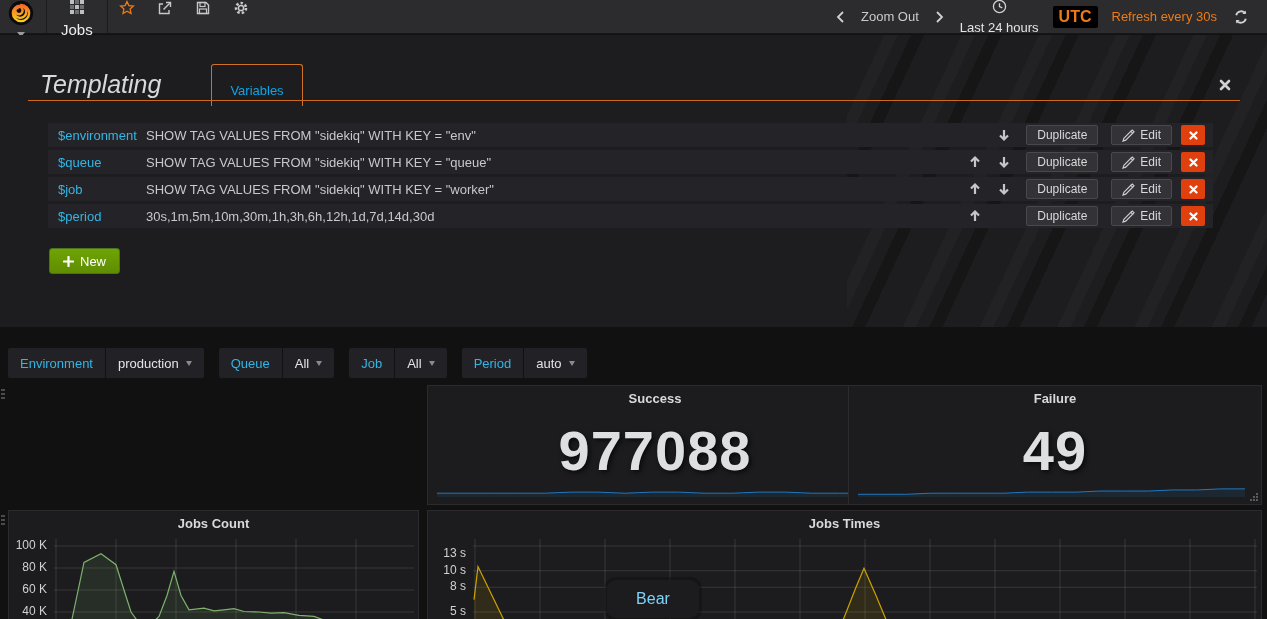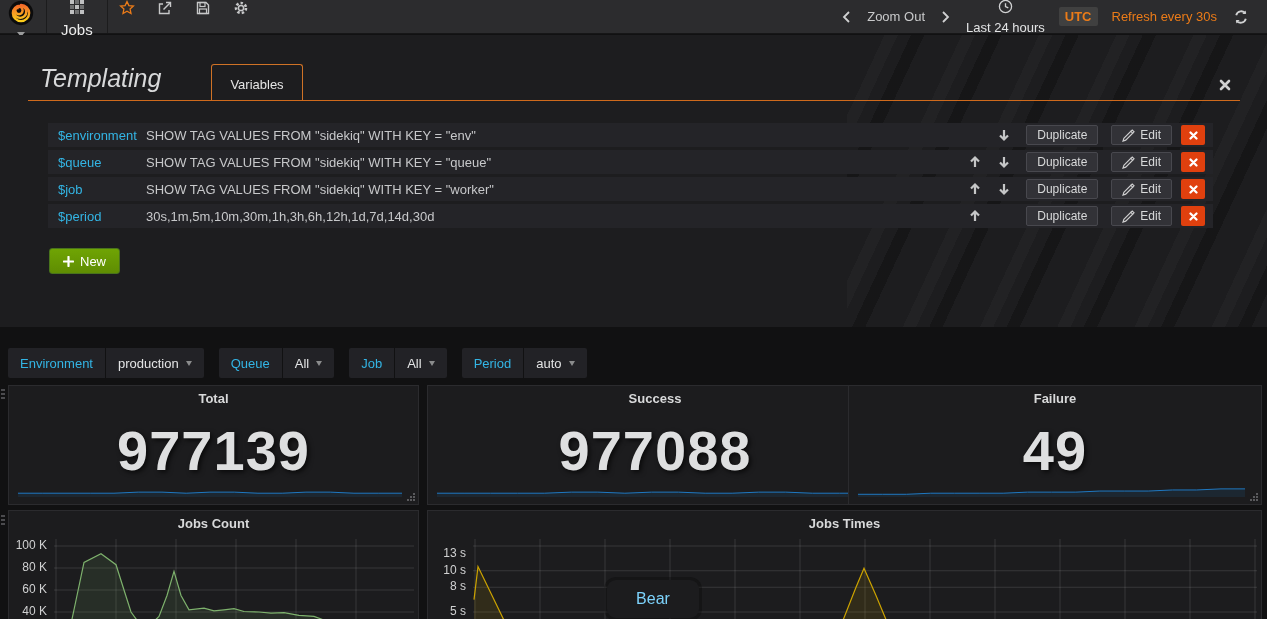--- a/index.html
+++ b/index.html
@@ -22,36 +22,36 @@
   .nav-item { display:flex; align-items:center; padding:0 10px; cursor:pointer; color:#c9cacb;flex-direction:column; }
   .nav-sep { width:1px; background:#1c1c1d; }
   .logo-block { padding:0 12px 0 8px; display:flex; align-items:center; gap:6px; }
   .caret { width:0; height:0; border-left:4px solid transparent; border-right:4px solid transparent; border-top:5px solid #9a9b9c; display:inline-block; }
   .dash-picker { display:flex; align-items:center; gap:7px; padding:0 14px; }
   .dash-title { font-size:15px; color:#ececec; }
   .nav-icon-btn { padding:0 11px; }
   .nav-right { margin-left:auto; display:flex; align-items:center; padding-right:10px; }
   .nav-right .nav-item { padding:0 8px; font-size:13px; }
   .time-label { font-size:14px; color:#e3e4e5; display:flex; align-items:center; gap:6px; }
-  .utc-badge { background:#404040; border-radius:2px; padding:2px 6px; font-size:13px; font-weight:bold; color:#eb7b18; margin:0 6px; }
+  .utc-badge { background:#000000; border-radius:2px; padding:2px 6px; font-size:16px; font-weight:bold; color:#eb7b18; margin:0 6px; }
   .refresh-label { color:#eb7b18; font-size:14px; padding:0 8px; }
 
   
   .settings {
     position:absolute; top:35px; left:0; right:0; height:292px;
     background:#1d1d1f; overflow:hidden;
   }
   .stripes { position:absolute; top:0; right:0; width:420px; height:100%;
     background:repeating-linear-gradient(115deg, transparent 0 34px, rgba(255,255,255,0.025) 34px 46px, transparent 46px 58px, rgba(0,0,0,0.25) 58px 70px);
     pointer-events:none; }
   .settings-head { position:absolute; left:40px; top:28px; display:flex; align-items:flex-end; gap:50px; }
   .settings-title { font-size:25px; font-style:italic; color:#d8d9da; padding-bottom:6px; }
   .tab {
     border:1px solid #cf7226; border-bottom:none; border-radius:3px 3px 0 0;
-    padding:12px 18px 8px; font-size:13px; color:#e5e5e5; background:#1d1d1f;
+    padding:18px 18px 8px; font-size:13px; color:#0ea5e9; background:#1d1d1f;
     position:relative; top:1px; cursor:pointer;
   }
   .settings-hr { position:absolute; top:65px; left:28px; right:27px; height:0; border-top:1px solid #cf6a1c; }
   .close-btn { position:absolute; top:44px; right:36px; color:#d0d0d0; cursor:pointer; }
 
   .var-rows { position:absolute; left:48px; top:88px; width:1165px; }
   .var-row {
     background:#242428; height:24px; margin-bottom:3px;
     display:flex; align-items:center; padding:0 8px 0 10px;
   }
@@ -403,42 +403,20 @@
       <i></i>
       <i></i>
       <i></i>
     </div>
   <div class="row-grip" style="top:188px;">
       <i></i>
       <i></i>
       <i></i>
     </div>
 
-  <div class="panel" style="left:8px; top:58px; width:411px; height:120px;">
-    <div class="panel-title-bar">
-        <span class="panel-title">Total</span>
-      </div>
-    <div class="stat-value">977139</div>
-    <div class="sparkline">
-        <svg viewBox="0 0 100 12" preserveAspectRatio="none" width="100%" height="100%">
-          <path d="M0.0 8.5 L6.3 8.5 L12.5 8.5 L18.8 8.5 L25.0 8.5 L31.3 7.5 L37.5 7.5 L43.8 8.5 L50.0 7.5 L56.3 7.5 L62.5 8.5 L68.8 8.5 L75.0 7.5 L81.3 7.5 L87.5 8.5 L93.8 8.5 L100.0 8.5 L100 12 L0 12 Z" fill="#1f78c1" fill-opacity="0.12"></path>
-          <path d="M0.0 8.5 L6.3 8.5 L12.5 8.5 L18.8 8.5 L25.0 8.5 L31.3 7.5 L37.5 7.5 L43.8 8.5 L50.0 7.5 L56.3 7.5 L62.5 8.5 L68.8 8.5 L75.0 7.5 L81.3 7.5 L87.5 8.5 L93.8 8.5 L100.0 8.5" fill="none" stroke="#1f78c1" stroke-width="1" vector-effect="non-scaling-stroke"></path>
-        </svg>
-      </div>
-    <svg class="resize-corner" width="10" height="10" viewBox="0 0 10 10">
-        <g fill="#5a5a5d">
-          <rect x="7" y="1" width="2" height="2"></rect>
-          <rect x="4" y="4" width="2" height="2"></rect>
-          <rect x="7" y="4" width="2" height="2"></rect>
-          <rect x="1" y="7" width="2" height="2"></rect>
-          <rect x="4" y="7" width="2" height="2"></rect>
-          <rect x="7" y="7" width="2" height="2"></rect>
-        </g>
-      </svg>
-  </div>
   <div class="panel" style="left:427px; top:58px; width:456px; height:120px;">
     <div class="panel-title-bar">
         <span class="panel-title">Success</span>
       </div>
     <div class="stat-value">977088</div>
     <div class="sparkline">
         <svg viewBox="0 0 100 12" preserveAspectRatio="none" width="100%" height="100%">
           <path d="M0.0 8.5 L6.3 8.5 L12.5 8.5 L18.8 8.5 L25.0 8.5 L31.3 7.5 L37.5 7.5 L43.8 8.5 L50.0 7.5 L56.3 7.5 L62.5 8.5 L68.8 8.5 L75.0 7.5 L81.3 7.5 L87.5 8.5 L93.8 8.5 L100.0 8.5 L100 12 L0 12 Z" fill="#1f78c1" fill-opacity="0.12"></path>
           <path d="M0.0 8.5 L6.3 8.5 L12.5 8.5 L18.8 8.5 L25.0 8.5 L31.3 7.5 L37.5 7.5 L43.8 8.5 L50.0 7.5 L56.3 7.5 L62.5 8.5 L68.8 8.5 L75.0 7.5 L81.3 7.5 L87.5 8.5 L93.8 8.5 L100.0 8.5" fill="none" stroke="#1f78c1" stroke-width="1" vector-effect="non-scaling-stroke"></path>
         </svg>

